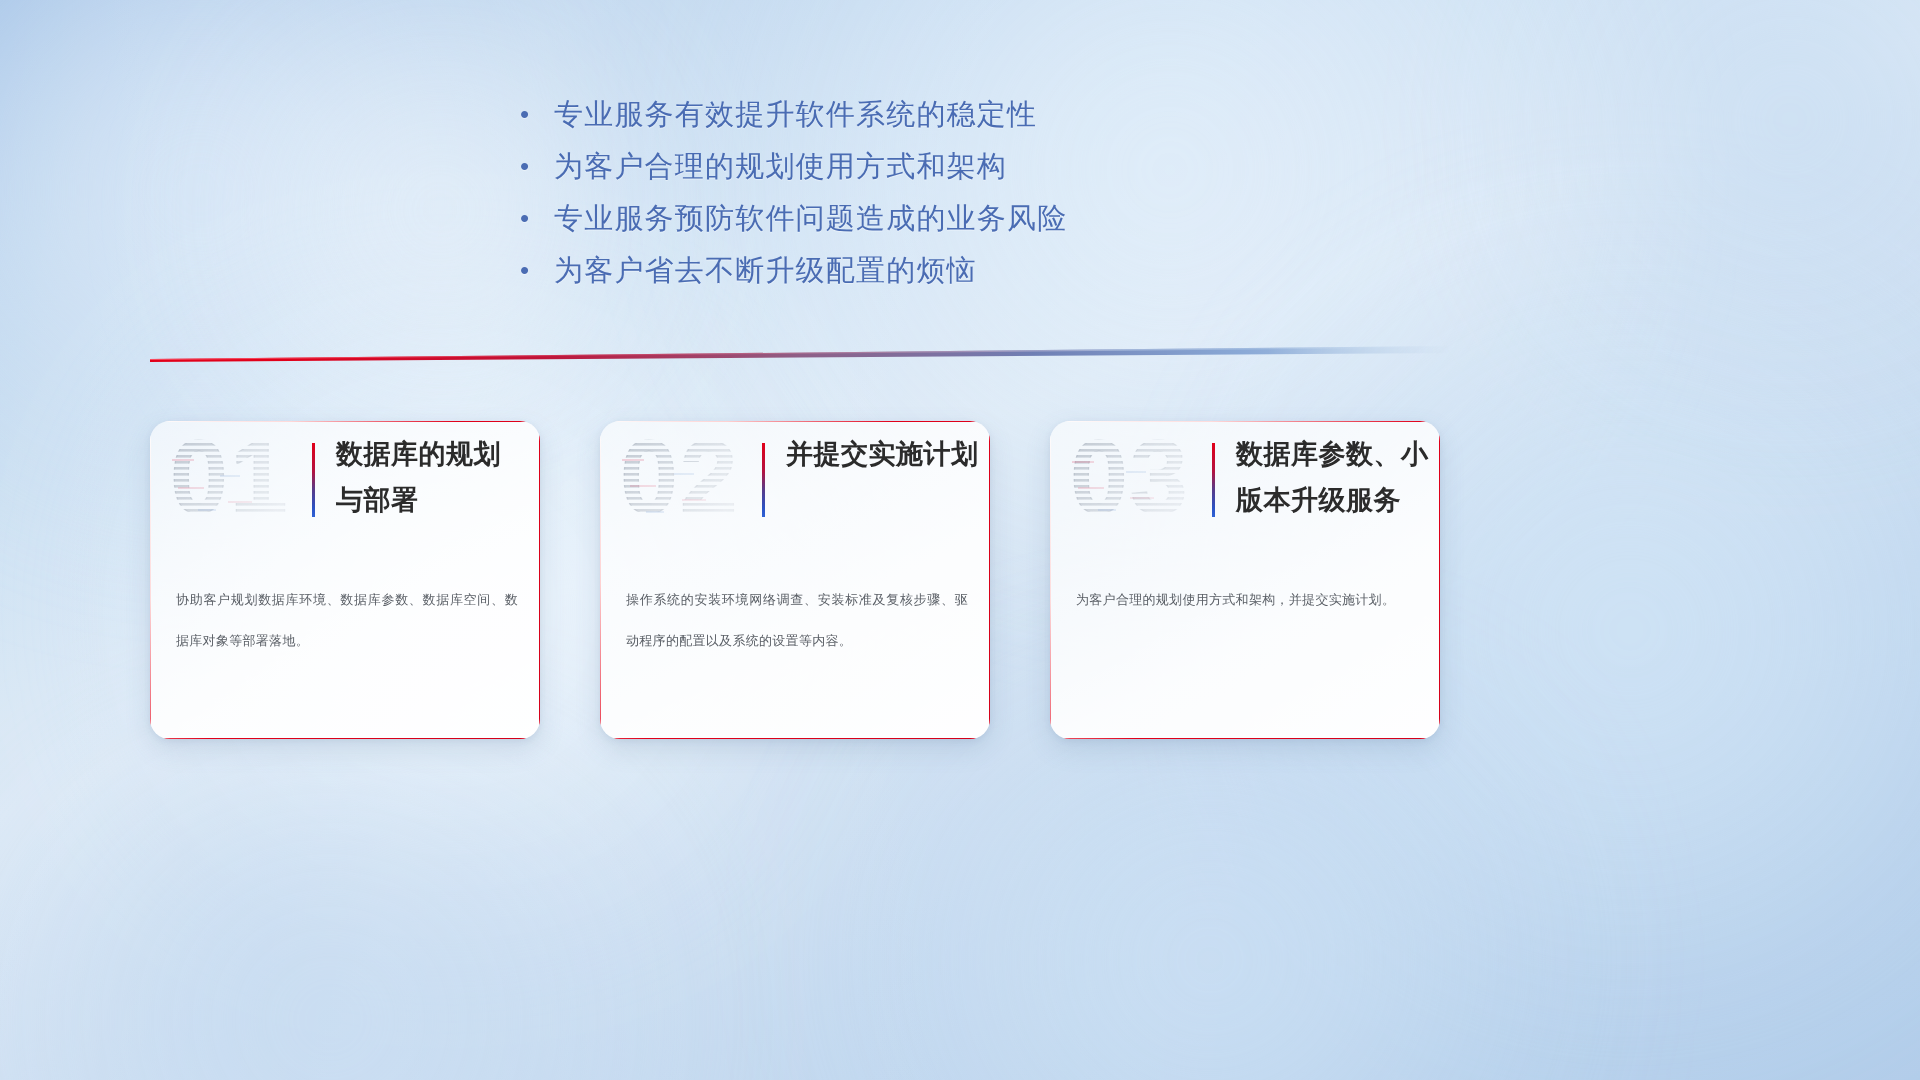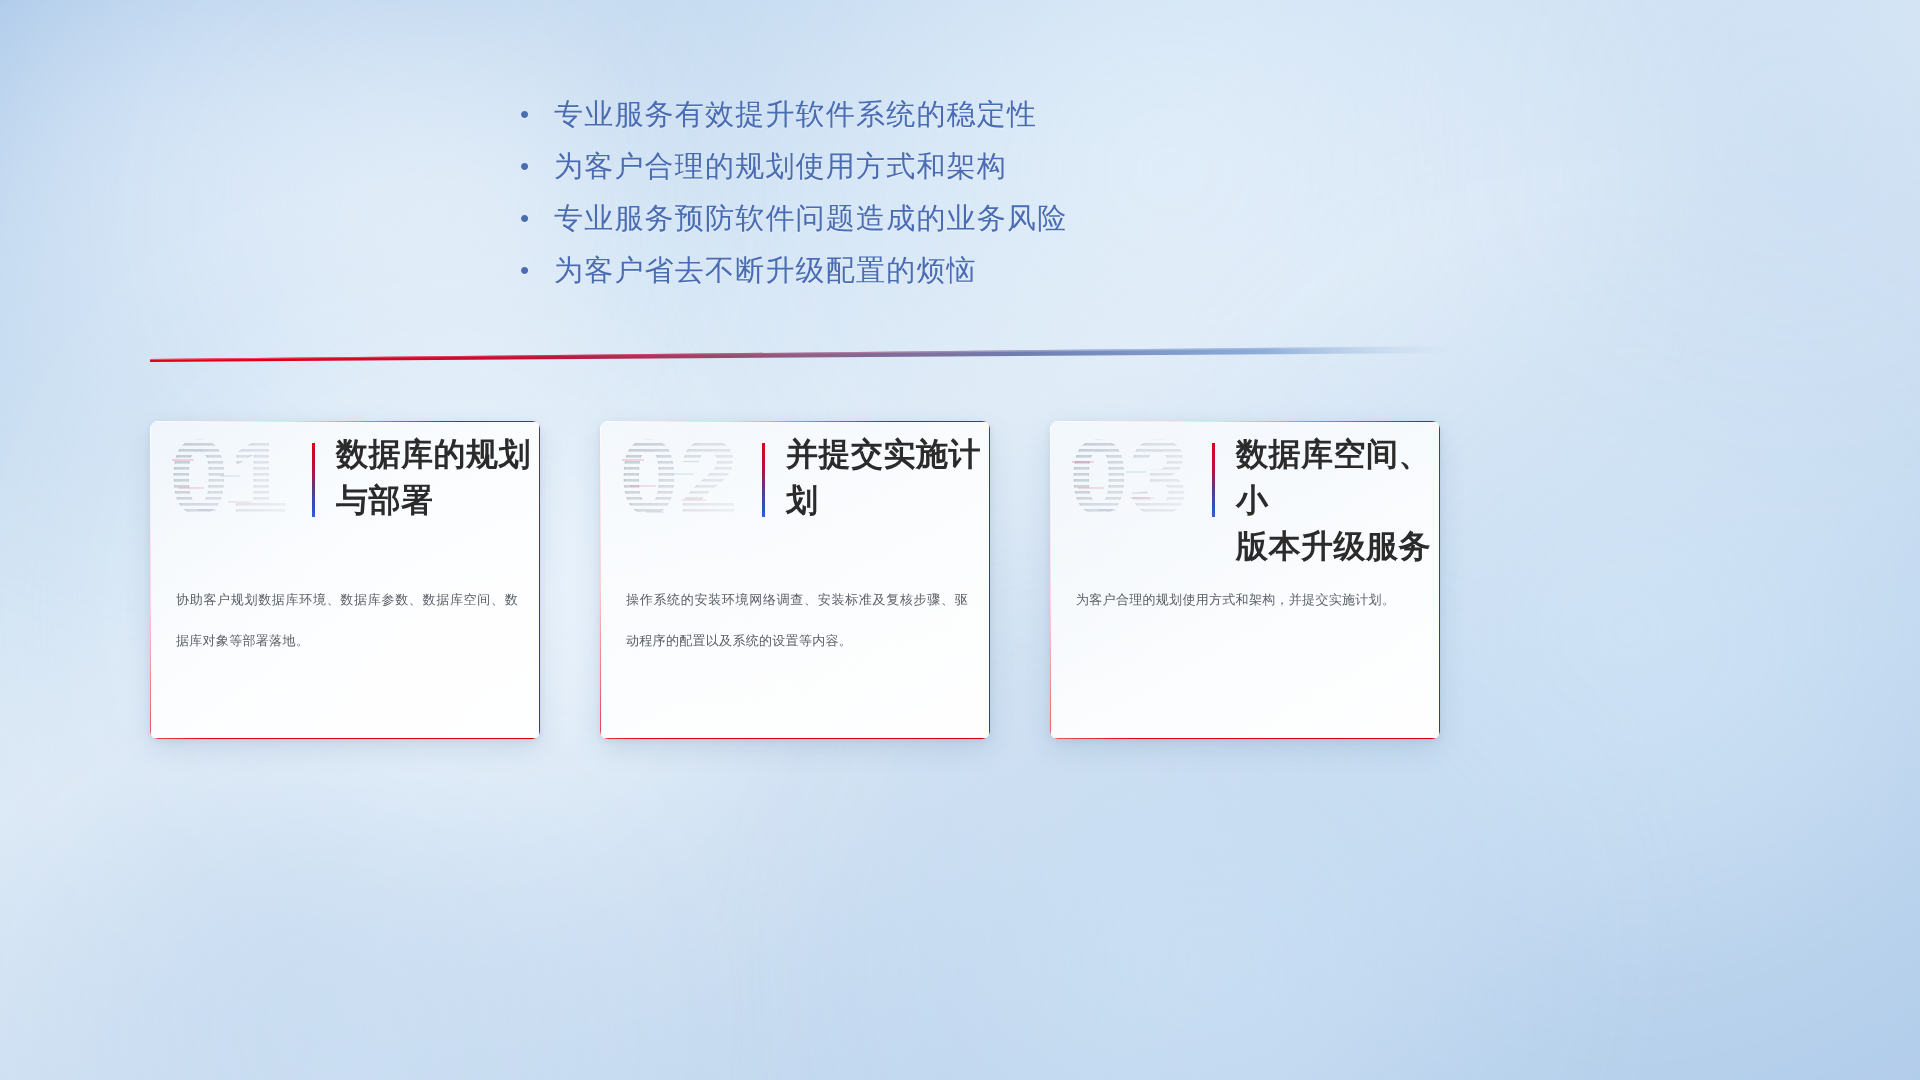--- a/index.html
+++ b/index.html
@@ -79,21 +79,21 @@
   }
   #divider svg{ display:block; width:100%; height:100%; overflow:visible; }
 
   
   #cards{
     position:absolute; left:150px; top:421px;
     width:1300px; height:320px;
   }
   .card{
     position:absolute; top:0; width:390px; height:318px;
-    border-radius:8px;
+    border-radius:20px;
     background:linear-gradient(152deg,
        rgba(255,255,255,.62) 0%,
        rgba(255,255,255,.80) 34%,
        rgba(255,255,255,.93) 62%,
        rgba(255,255,255,.99) 100%);
     box-shadow:0 10px 26px rgba(80,110,150,.16),
                0 2px 6px rgba(80,110,150,.10);
     overflow:hidden;
   }
   .card .edge{
@@ -132,21 +132,21 @@
   .numwrap svg{ display:block; width:100%; height:100%; }
 
   .vbar{
     position:absolute; left:162px; top:22px;
     width:3px; height:74px;
     background:linear-gradient(180deg,#e1001a 0%,#b4123f 38%,#5a3a86 62%,#2b52c4 88%,#2f62d6 100%);
   }
   .card-title{
     position:absolute; left:186px; top:10px; right:6px;
     color:#2b2b2b;
-    font-size:32px;
+    font-size:27px;
     font-weight:700;
     line-height:46px;
     letter-spacing:.5px;
   }
   .card-title .tl{ display:block; }
 
   .card-body{
     position:absolute; left:26px; right:22px; top:158px;
     color:#5a5f66;
     font-size:13px;
@@ -327,21 +327,21 @@
             <rect x="4" y="36" width="22" height="2" fill="#e1708a"></rect>
             <rect x="10" y="62" width="26" height="2" fill="#e1708a"></rect>
             <rect x="58" y="46" width="20" height="2" fill="#7fa3d8"></rect>
             <rect x="62" y="72" width="24" height="2" fill="#e1708a"></rect>
             <rect x="30" y="84" width="18" height="2" fill="#7fa3d8"></rect>
           </g>
         </svg>
       </div>
       <div class="vbar"></div>
       <div class="card-title">
-        <span class="tl">数据库空间、小</span>
+        <span class="tl">数据库参数、小</span>
         <span class="tl">版本升级服务</span>
       </div>
       <div class="card-body">为客户合理的规划使用方式和架构，并提交实施计划。</div>
     </div>
     <div class="edge"></div>
   </div>
 
 </div>
 
 </body></html>

